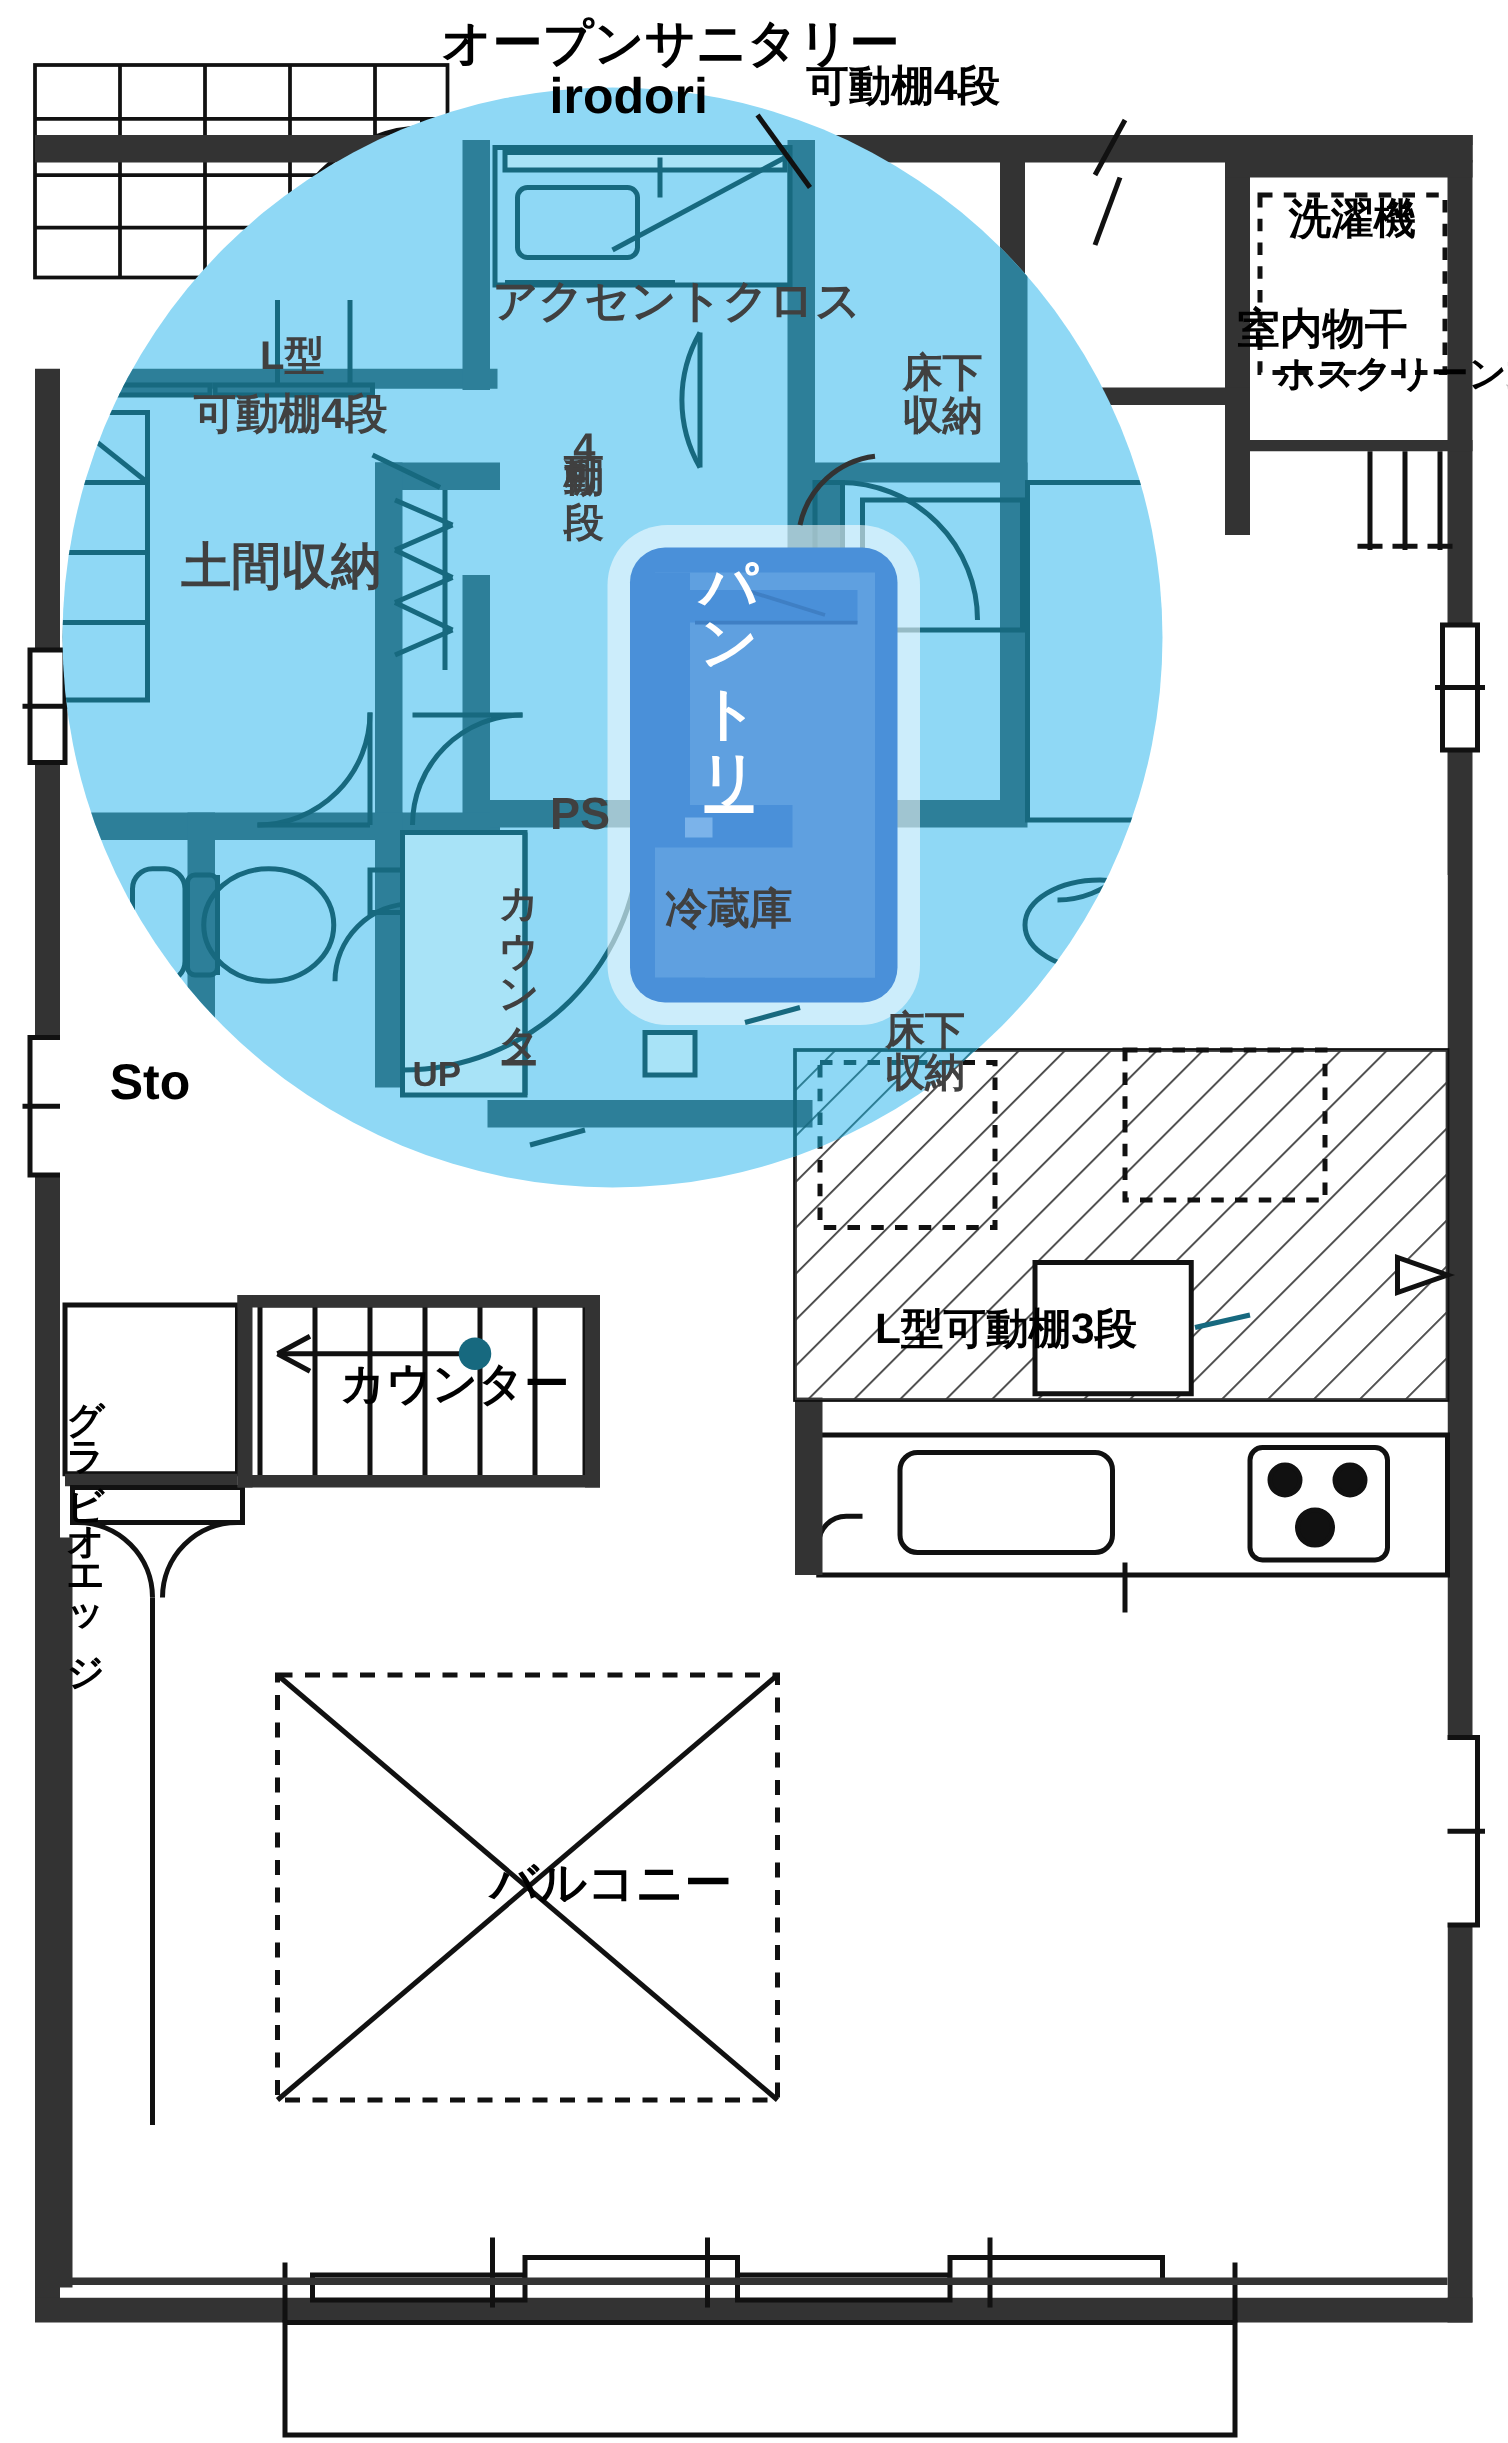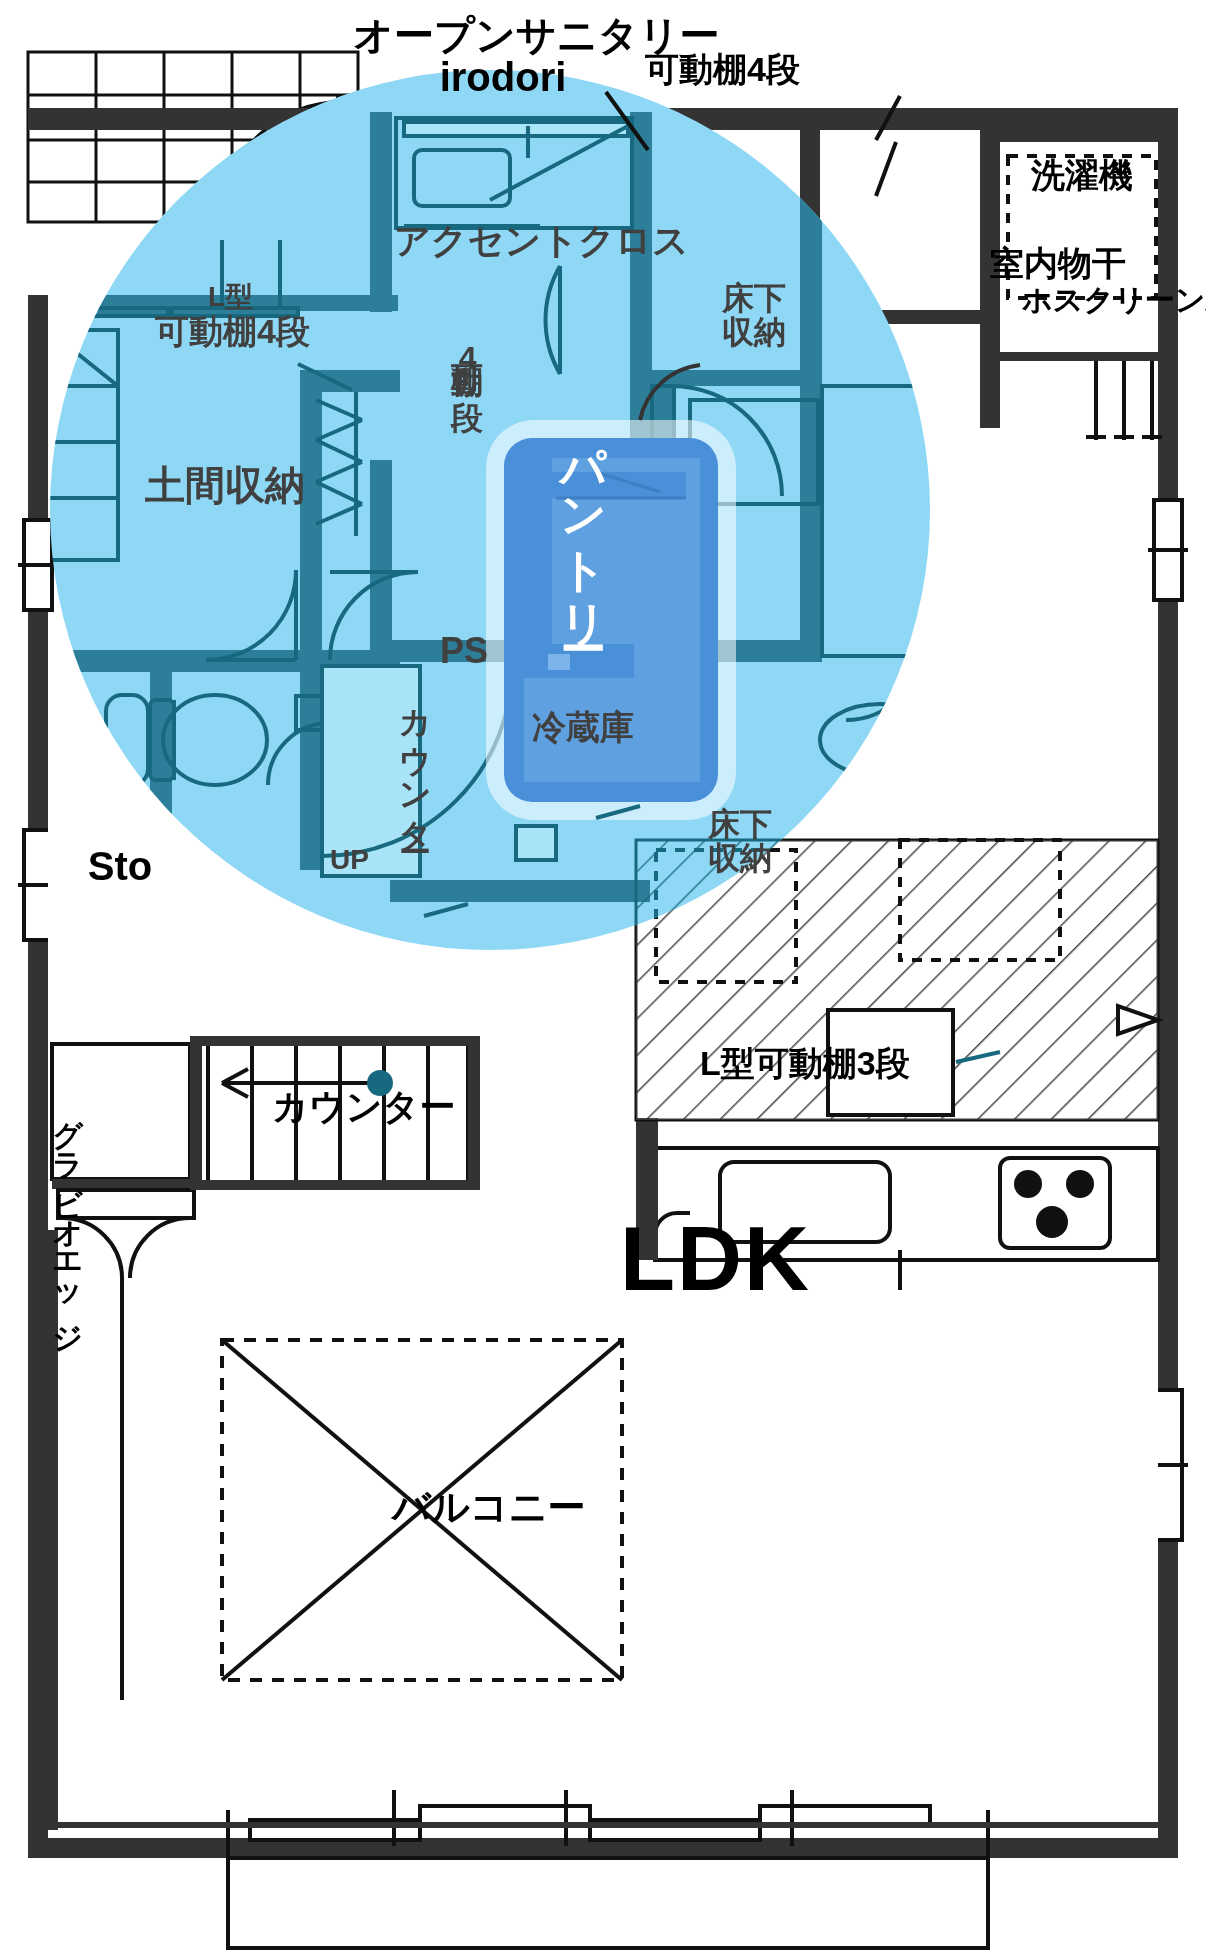--- a/index.html
+++ b/index.html
@@ -338,24 +338,24 @@
 
 <div class="lbl" style="left:645px;top:52px;font-size:34px;">可動棚4段</div>
 
 <div class="lbl ctr" style="left:1008px;top:158px;width:148px;font-size:34px;">洗濯機</div>
 
 <div class="lbl" style="left:990px;top:246px;font-size:34px;">室内物干</div>
 <div class="lbl" style="left:1022px;top:284px;font-size:30px;">ホスクリーン式</div>
 
 <div class="lbl blue" style="left:394px;top:222px;font-size:36px;">アクセントクロス</div>
 
-<div class="lbl blue" style="left:208px;top:282px;font-size:28px;">L型</div>
+<div class="lbl blue" style="left:208px;top:268px;font-size:32px;">L型</div>
 <div class="lbl blue" style="left:155px;top:314px;font-size:34px;">可動棚4段</div>
 
-<div class="lbl blue" style="left:145px;top:432px;font-size:40px;margin-top:32px;">土間収納</div>
+<div class="lbl blue" style="left:145px;top:432px;font-size:40px;">土間収納</div>
 
 <div class="lbl blue ctr" style="left:686px;top:282px;width:136px;font-size:32px;">床下<br>収納</div>
 
 <div class="lbl blue vert" style="left:450px;top:340px;font-size:32px;height:180px;">可動棚4段</div>
 
 <div class="lbl white vert" style="left:560px;top:415px;font-size:46px;height:230px;font-weight:700;">パントリー</div>
 
 <div class="lbl blue" style="left:440px;top:632px;font-size:36px;">PS</div>
 
 <div class="lbl blue vert" style="left:398px;top:688px;font-size:32px;height:160px;">カウンター</div>
@@ -365,19 +365,18 @@
 <div class="lbl blue ctr" style="left:672px;top:808px;width:136px;font-size:32px;">床下<br>収納</div>
 
 <div class="lbl ctr" style="left:60px;top:845px;width:120px;font-size:40px;">Sto</div>
 
 <div class="lbl blue" style="left:330px;top:845px;font-size:28px;">UP</div>
 
 <div class="lbl" style="left:700px;top:1046px;font-size:34px;">L型可動棚3段</div>
 
 <div class="lbl" style="left:272px;top:1088px;font-size:36px;">カウンター</div>
 
-<div class="lbl" style="left:620px;top:1212px;font-size:90px;letter-spacing:2px;">LDK</div>
 
 <div class="lbl vert" style="left:52px;top:1098px;font-size:30px;height:210px;">グラビオエッジ</div>
 
 <div class="lbl" style="left:392px;top:1488px;font-size:38px;">バルコニー</div>
 
 </div>
 
 </body></html>

